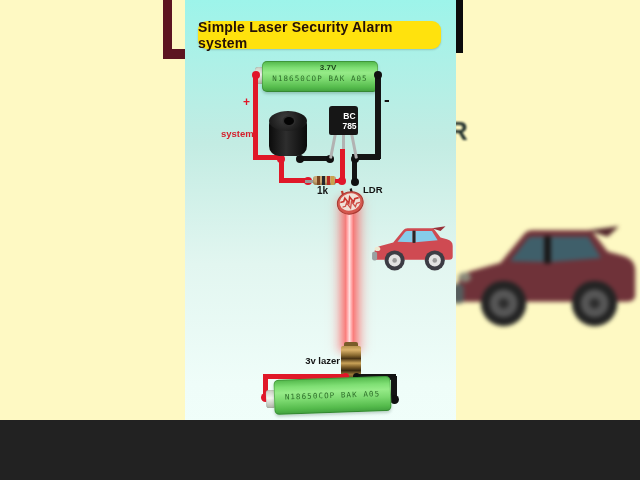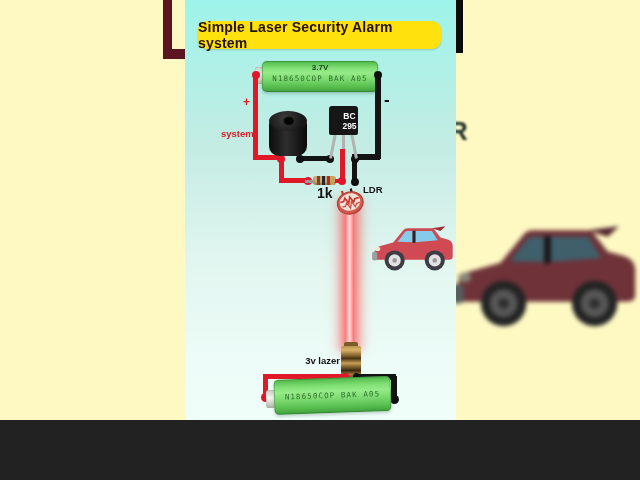--- a/index.html
+++ b/index.html
@@ -24,21 +24,21 @@
   .banner{left:198px;top:21px;width:243px;height:28px;background:#ffe20d;
           border-radius:9px;display:flex;align-items:center;justify-content:center;
           box-shadow:0 1px 2px rgba(0,0,0,.18);}
   .banner span{font-size:14px;font-weight:600;color:#241108;letter-spacing:.2px;}
 
   
   .batt-body{background:linear-gradient(180deg,#4fb548 0%,#7fdf74 22%,#96eb88 38%,#7bd96f 60%,#55bb4c 85%,#3f9e3c 100%);
              border-radius:5px;box-shadow:inset 0 0 0 1px rgba(30,90,30,.35),0 2px 3px rgba(40,80,60,.25);}
   .batt-tip{background:linear-gradient(180deg,#c9cdc2,#f4f6f0 45%,#aeb2a6);border-radius:3px;
             box-shadow:inset 0 0 1px rgba(0,0,0,.4);}
-  .batt-v{font-size:8px;font-weight:bold;color:#1c441a;text-align:center;}
+  .batt-v{font-size:8px;font-weight:bold;color:#1c441a;text-align:center;margin-left:8px;}
   .batt-model{font-family:"DejaVu Sans Mono",monospace;font-size:7.5px;letter-spacing:1.1px;
               color:#2e6e2a;text-align:center;white-space:nowrap;}
 
   
   .wr{background:#e01828;}
   .wb{background:#141414;}
   .dot{border-radius:50%;}
   .dr{background:#e0162a;}
   .db{background:#101010;}
 
@@ -148,33 +148,33 @@
   <div class="abs content buzz-body"></div>
   <div class="abs content buzz-top"></div>
   <div class="abs content buzz-hole"></div>
 
   <div class="abs content leg" style="left:334px;top:133px;height:26px;transform:rotate(11deg);"></div>
   <div class="abs content leg" style="left:342px;top:133px;height:18px;"></div>
   <div class="abs content leg" style="left:350px;top:133px;height:26px;transform:rotate(-11deg);"></div>
   <div class="abs content wr" style="left:340px;top:149px;width:5px;height:35px;"></div>
   <div class="abs content tr-body">
     <span>BC</span>
-    <span>295</span>
+    <span>785</span>
   </div>
 
   <div class="abs content" style="left:305px;top:180px;width:10px;height:3px;background:#9a9a9a;"></div>
   <div class="abs content" style="left:333px;top:180px;width:12px;height:3px;background:#9a9a9a;"></div>
   <div class="abs content res-body"></div>
   <div class="abs content band" style="left:317px;background:#7a4520;"></div>
   <div class="abs content band" style="left:322px;background:#24262c;"></div>
   <div class="abs content band" style="left:327px;background:#b22a22;"></div>
   <div class="abs content band" style="left:331px;width:2.5px;background:#caa24c;"></div>
   <div class="abs content wr" style="left:335px;top:179px;width:8px;height:4px;"></div>
   <div class="abs content dot dr" style="left:338px;top:177px;width:8px;height:8px;"></div>
-  <div class="abs content lbl" style="left:317px;top:185px;font-size:14px;">1k</div>
+  <div class="abs content lbl" style="left:317px;top:185px;font-size:10px;">1k</div>
 
   <svg class="abs content" style="left:336px;top:189px;transform:rotate(-15deg);" width="28" height="26" viewBox="0 0 28 26">
     <rect x="8" y="0" width="2.2" height="5" fill="#c03a2c"></rect>
     <rect x="17" y="0" width="2.2" height="5" fill="#1c1c1c"></rect>
     <ellipse cx="14" cy="14" rx="13" ry="11" fill="#d4574e" stroke="#a83830" stroke-width="1"></ellipse>
     <ellipse cx="14" cy="13" rx="10.5" ry="8.5" fill="#f0e0d6"></ellipse>
     <path d="M4.5,11 h3.5 l2,-3 2.5,6 2.5,-6 2.5,6 2,-3 h4" stroke="#c8362e" stroke-width="1.6" fill="none"></path>
     <path d="M5.5,16 h3 l2,-3 2.5,6 2.5,-6 2.5,6 2,-3 h3.5" stroke="#c8362e" stroke-width="1.3" fill="none" opacity=".85"></path>
   </svg>
   <div class="abs content lbl" style="left:363px;top:184px;font-size:9.5px;">LDR</div>

